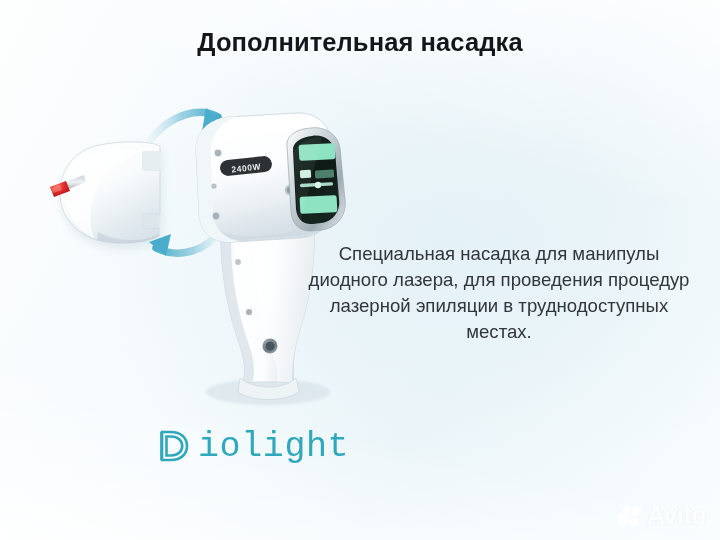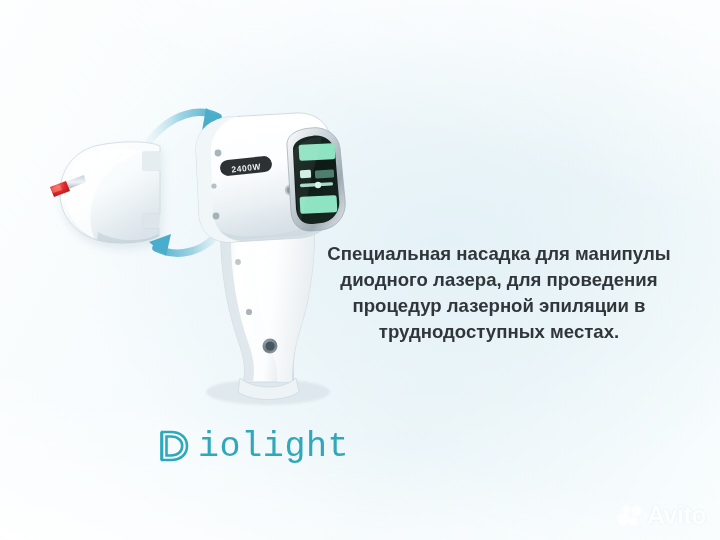--- a/index.html
+++ b/index.html
@@ -48,21 +48,21 @@
   }
 
   
   .blurb {
     position: absolute;
     left: 303px;
     top: 241px;
     width: 392px;
     text-align: center;
     font-size: 18.6px;
-    font-weight: bold;
+    font-weight: normal;
     line-height: 26px;
     color: #31363a;
   }
 
   
   .logo {
     position: absolute;
     left: 158px;
     top: 428px;
     display: flex;
@@ -315,20 +315,21 @@
         <rect x="300" y="183" width="33" height="3.4" rx="1.5" transform="rotate(-3 316 185)" fill="#a8d9c6"></rect>
         <circle cx="318" cy="185" r="3.2" fill="#d6f4e7"></circle>
 
         <rect x="300" y="196" width="37" height="17" rx="2.5" transform="rotate(-3 318 205)" fill="#8ee3c2"></rect>
 
         <path d="M294,150 C300,142 312,137 322,137 L300,224 C297,213 294,170 294,150 Z" fill="#ffffff" opacity="0.06"></path>
       </g>
     </g>
   </svg>
 
+  <div class="title">Дополнительная насадка</div>
 
   <div class="blurb">Специальная насадка для манипулы диодного лазера,  для проведения процедур лазерной эпиляции в труднодоступных местах.</div>
 
   <div class="logo">
     <svg class="logo-mark" width="34" height="36" viewBox="0 0 34 36" xmlns="http://www.w3.org/2000/svg">
       <g fill="none" stroke="#2fa8bc" stroke-width="2.6">
         <path d="M4,4 L13,4 C23,4 29,10 29,18 C29,26 23,32 13,32 L4,32 Z"></path>
         <path d="M8.5,8.5 L13,8.5 C20,8.5 24.2,12.4 24.2,18 C24.2,23.6 20,27.5 13,27.5 L8.5,27.5 Z"></path>
       </g>
       <rect x="2.2" y="4" width="2.6" height="28" fill="#2fa8bc"></rect>

